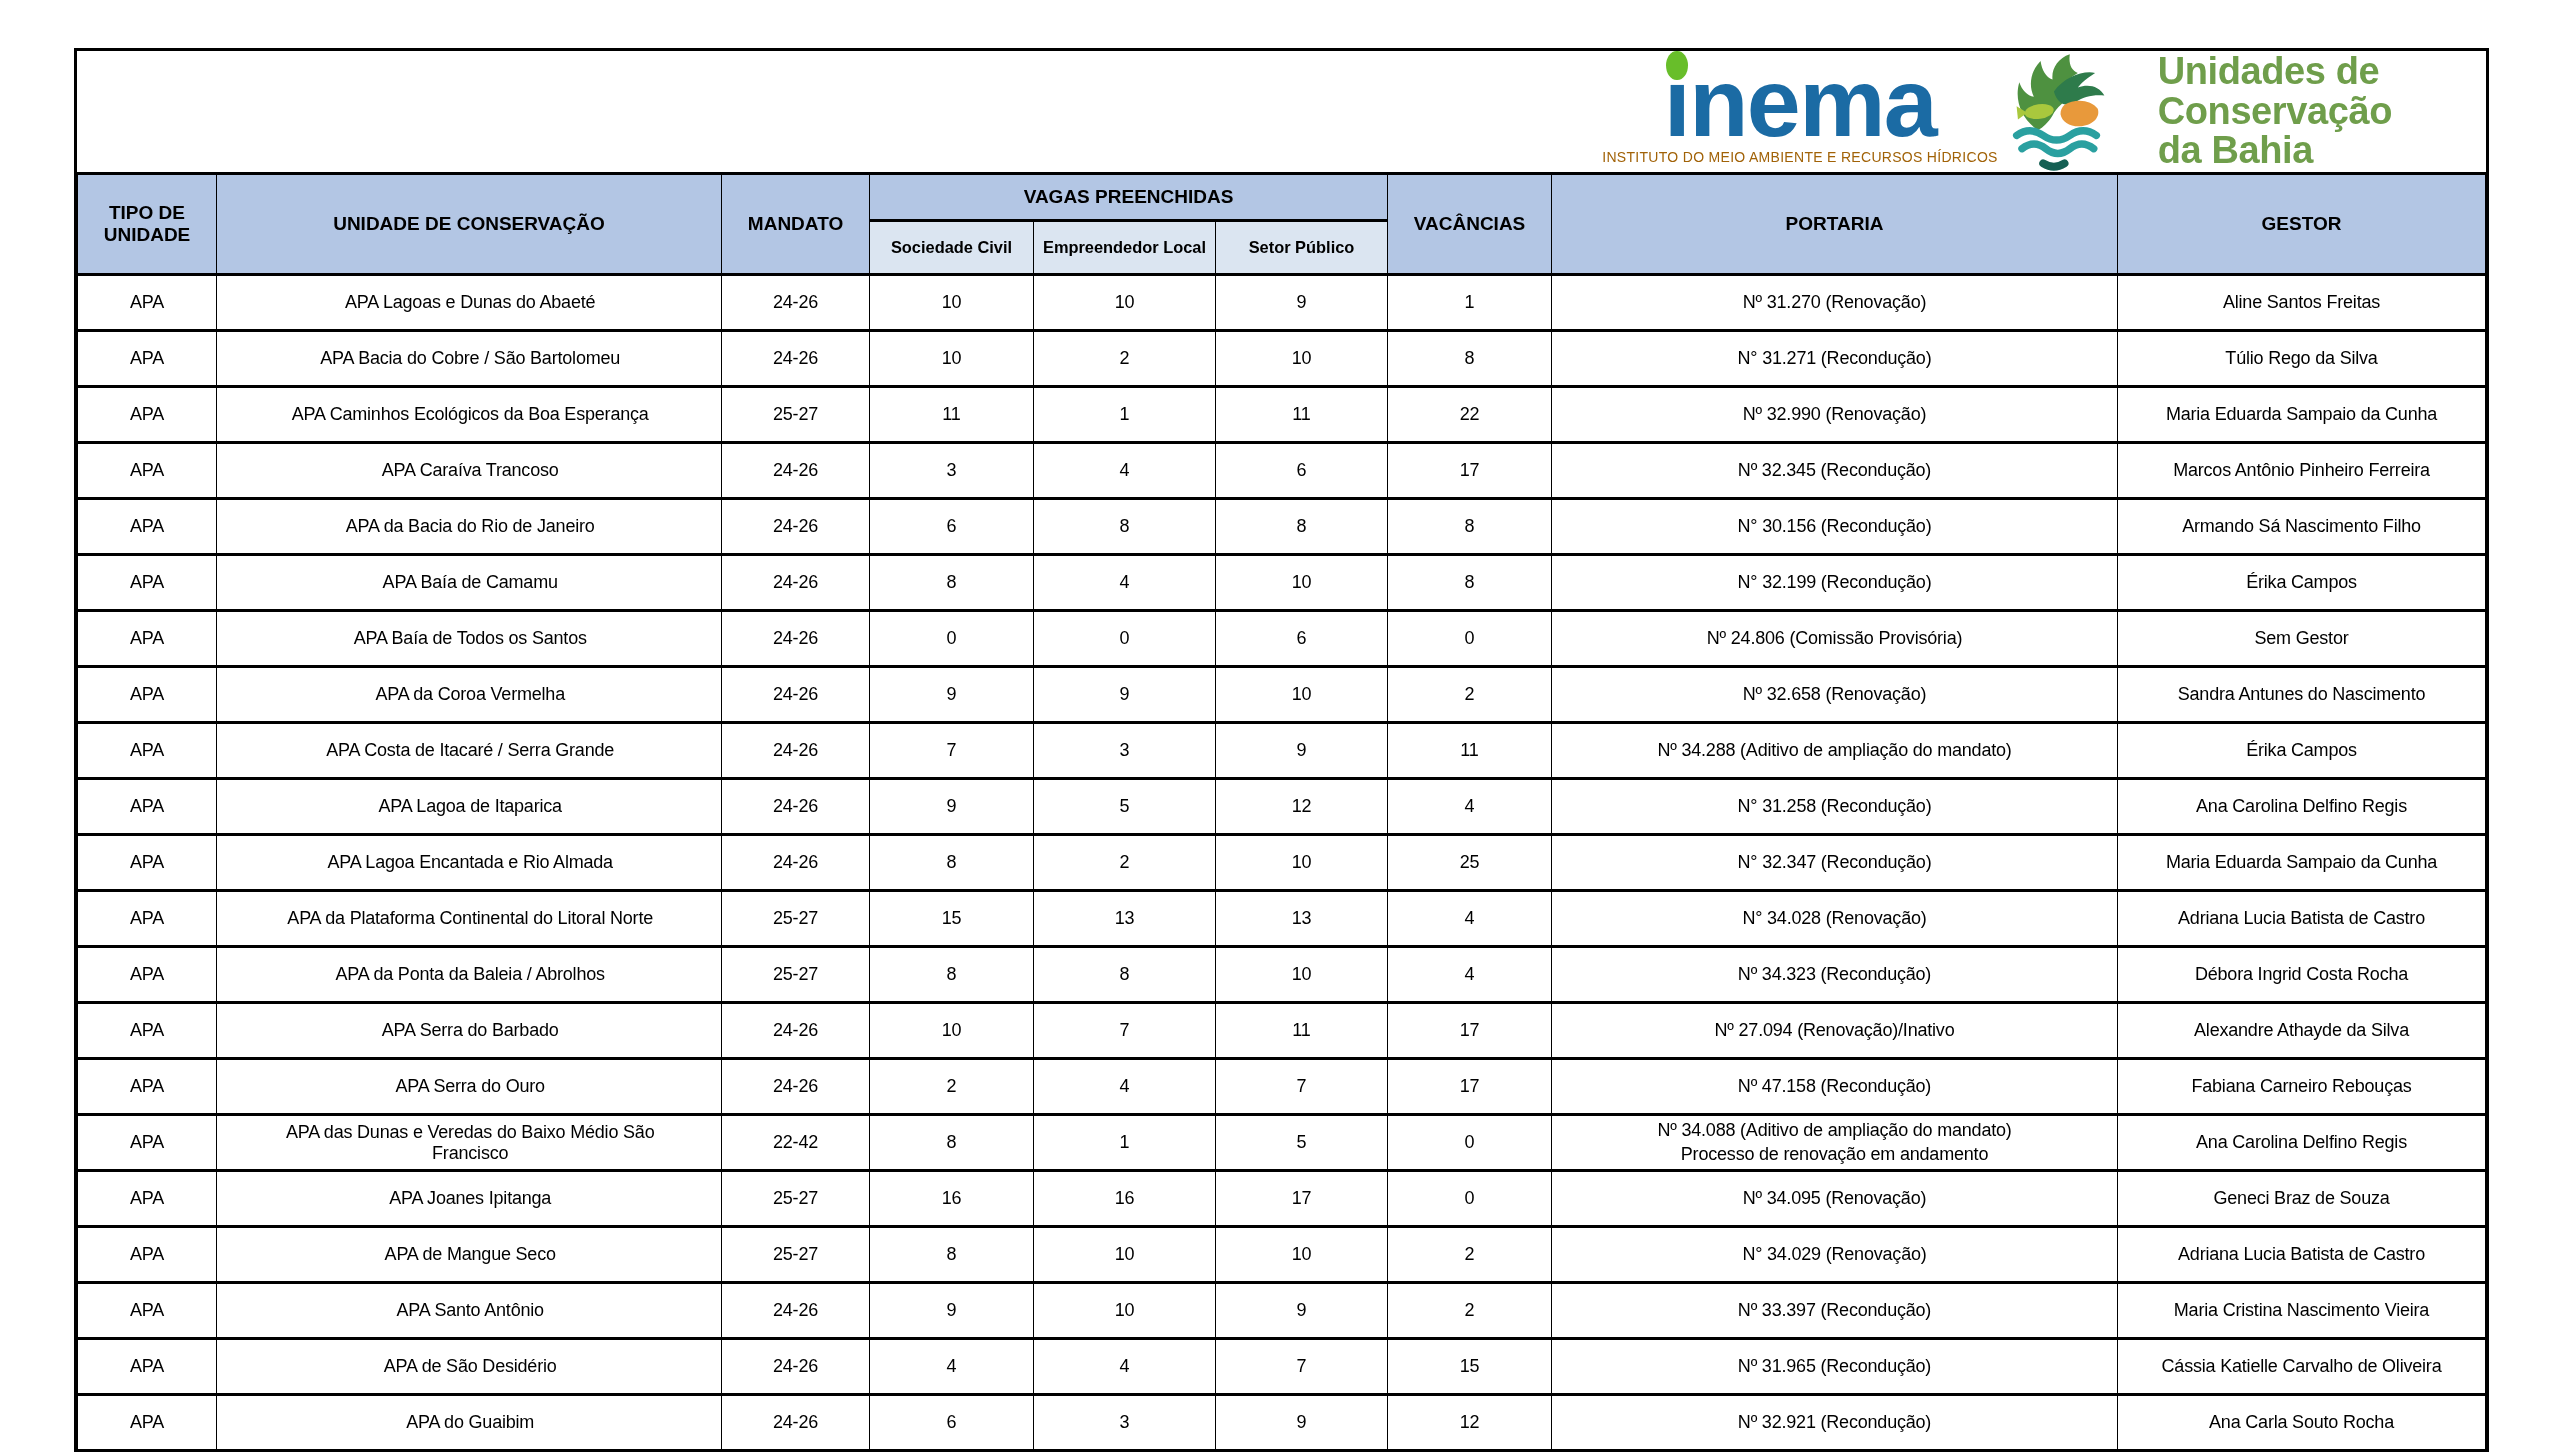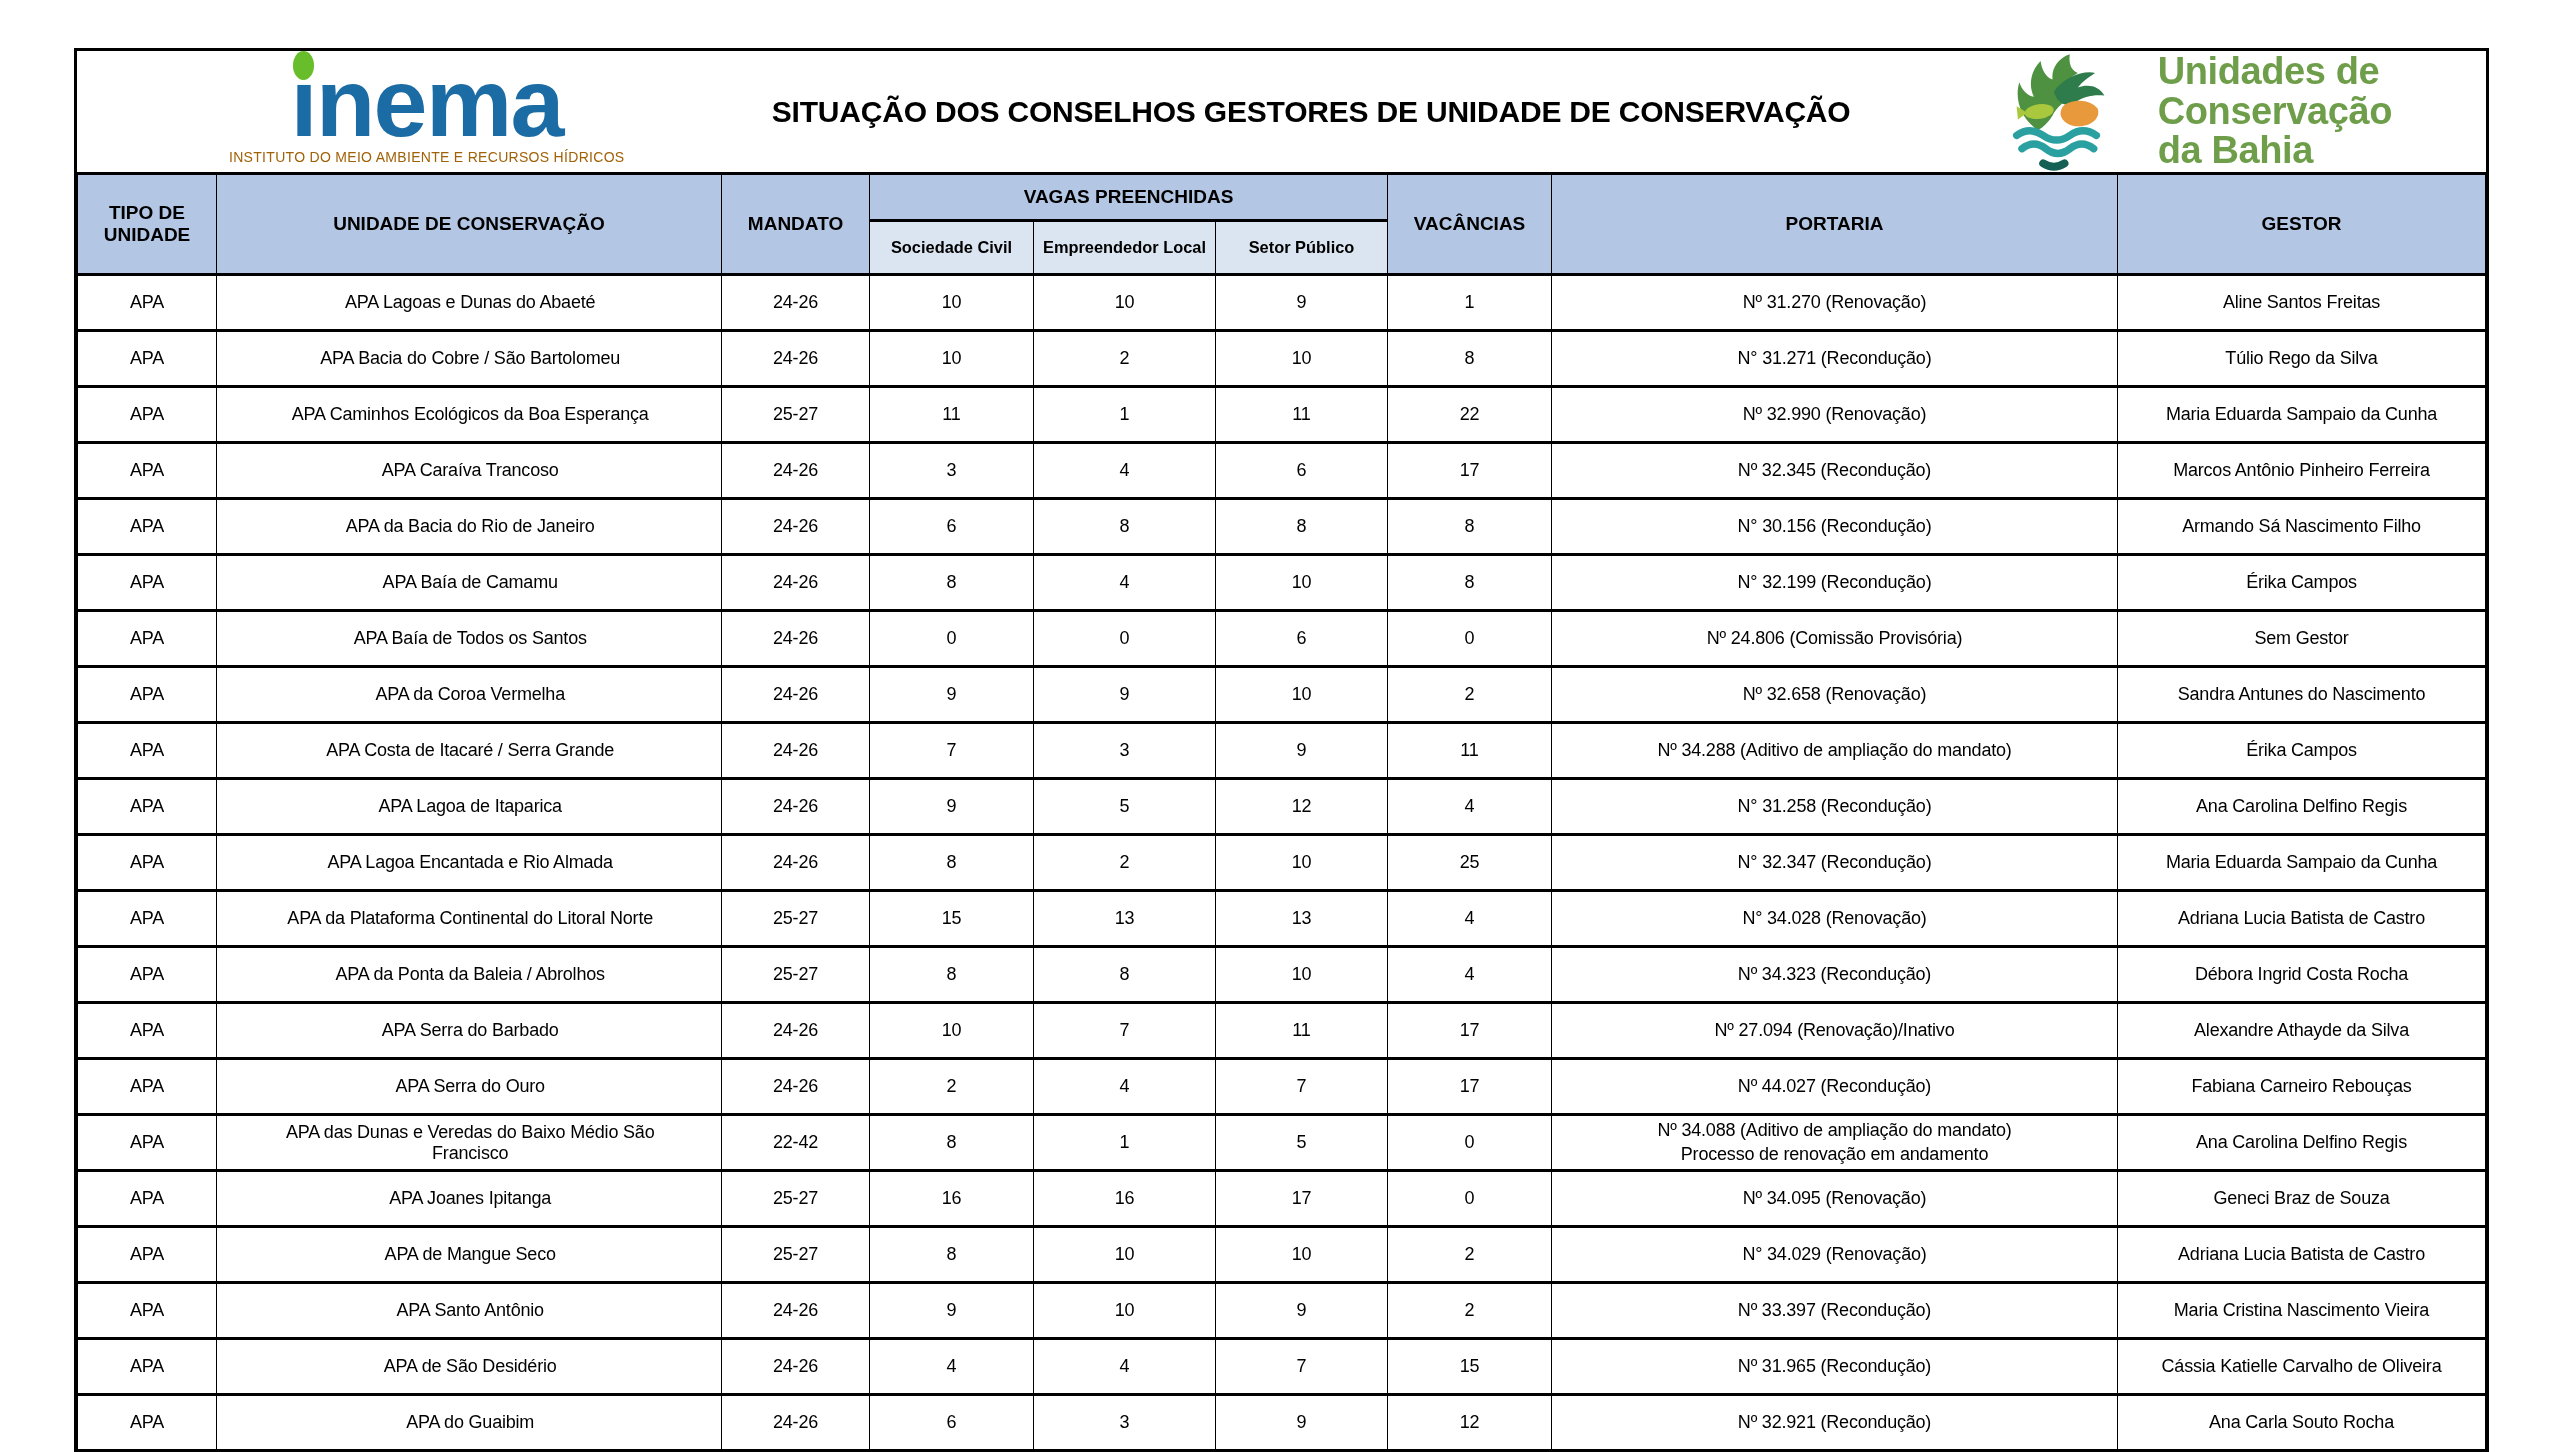--- a/index.html
+++ b/index.html
@@ -120,21 +120,20 @@
 
   <div class="band">
 
     <div class="inema">
       <span class="inema-word">
         <span class="inema-dot"></span><span>ınema</span>
       </span>
       <div class="inema-sub">INSTITUTO DO MEIO AMBIENTE E RECURSOS HÍDRICOS</div>
     </div>
 
-    <div class="doc-title">SITUAÇÃO DOS CONSELHOS GESTORES DE UNIDADE DE CONSERVAÇÃO</div>
 
     <div class="uc">
       <svg viewBox="0 0 100 100" width="133" height="133">
         <path fill="#4e9140" d="M30,64 C18,56 12,42 16,28 C18,34 22,38 27,39 C23,31 24,20 32,12 C33,19 36,24 41,26 C40,18 45,10 54,7 C53,14 55,19 60,21 C52,26 47,31 44,38 C48,36 53,36 57,39 C50,42 44,47 41,53 C38,58 34,62 30,64 Z"></path>
         <path fill="#2e7b4b" d="M42,35 C50,24 64,19 73,21 C67,25 63,28 60,32 C68,29 76,31 80,38 C72,37 64,39 58,43 C52,47 45,45 42,35 Z"></path>
         <path fill="#a9c83d" d="M22,51 L14,46 L15,56 Z"></path>
         <ellipse fill="#a9c83d" cx="31" cy="50" rx="11" ry="5.5" transform="rotate(-8 31 50)"></ellipse>
         <path fill="#e8993b" d="M50,45 C58,40 70,41 75,48 C77,54 72,60 63,61 C55,62 48,58 47,52 C47,49 48,47 50,45 Z"></path>
         <g fill="none" stroke="#2aa0a0" stroke-width="5.5" stroke-linecap="round">
           <path d="M14,68 Q24,61 34,68 T54,68 T74,68"></path>
@@ -335,21 +334,21 @@
           <td class="col-gestor">Alexandre Athayde da Silva</td>
         </tr>
         <tr>
           <td class="col-tipo">APA</td>
           <td class="col-unidade">APA Serra do Ouro</td>
           <td class="col-mandato">24-26</td>
           <td class="col-sociedade-civil">2</td>
           <td class="col-empreendedor-local">4</td>
           <td class="col-setor-publico">7</td>
           <td class="col-vacancias">17</td>
-          <td class="col-portaria">Nº 44.027 (Recondução)</td>
+          <td class="col-portaria">Nº 47.158 (Recondução)</td>
           <td class="col-gestor">Fabiana Carneiro Rebouças</td>
         </tr>
         <tr>
           <td class="col-tipo">APA</td>
           <td class="col-unidade">APA das Dunas e Veredas do Baixo Médio São
 Francisco</td>
           <td class="col-mandato">22-42</td>
           <td class="col-sociedade-civil">8</td>
           <td class="col-empreendedor-local">1</td>
           <td class="col-setor-publico">5</td>

